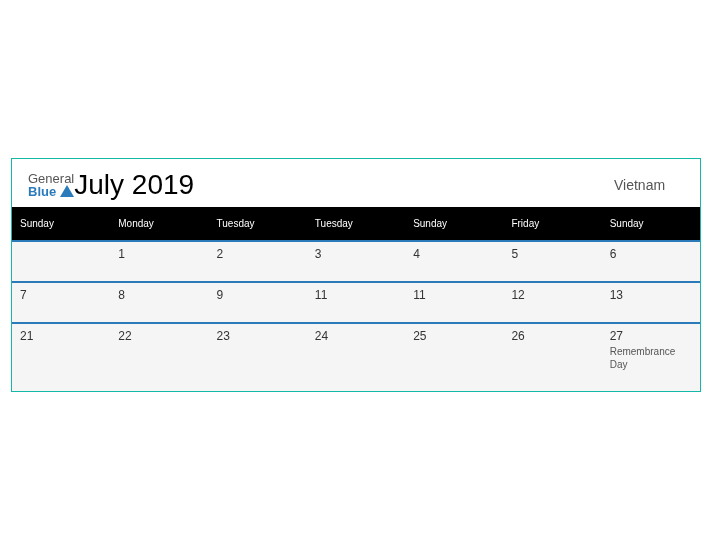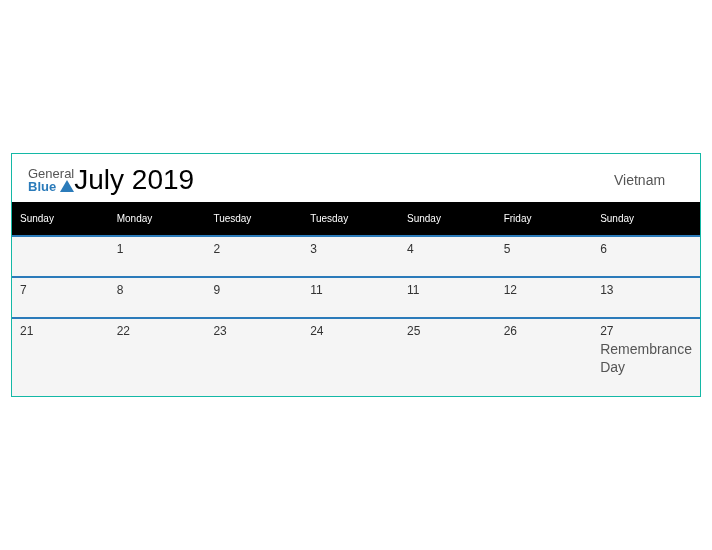--- a/index.html
+++ b/index.html
@@ -89,21 +89,21 @@
       width: calc(100% / 7);
     }
     .calendar-grid tr:last-child td {
       padding-bottom: 20px;
     }
     .day-number {
       font-size: 12px;
       color: #333;
     }
     .holiday-name {
-      font-size: 14px;
+      font-size: 10px;
       color: #555;
       margin-top: 2px;
       line-height: 1.3;
     }
   </style>
 </head>
 <body>
 
 <div class="calendar-wrapper">
   <div class="calendar-header">

